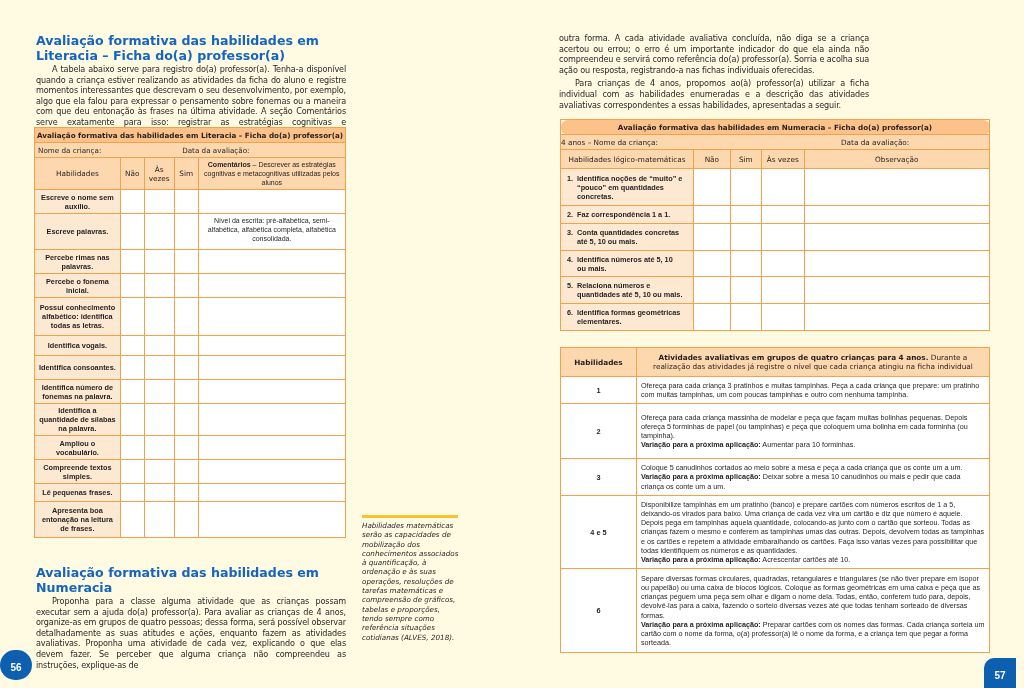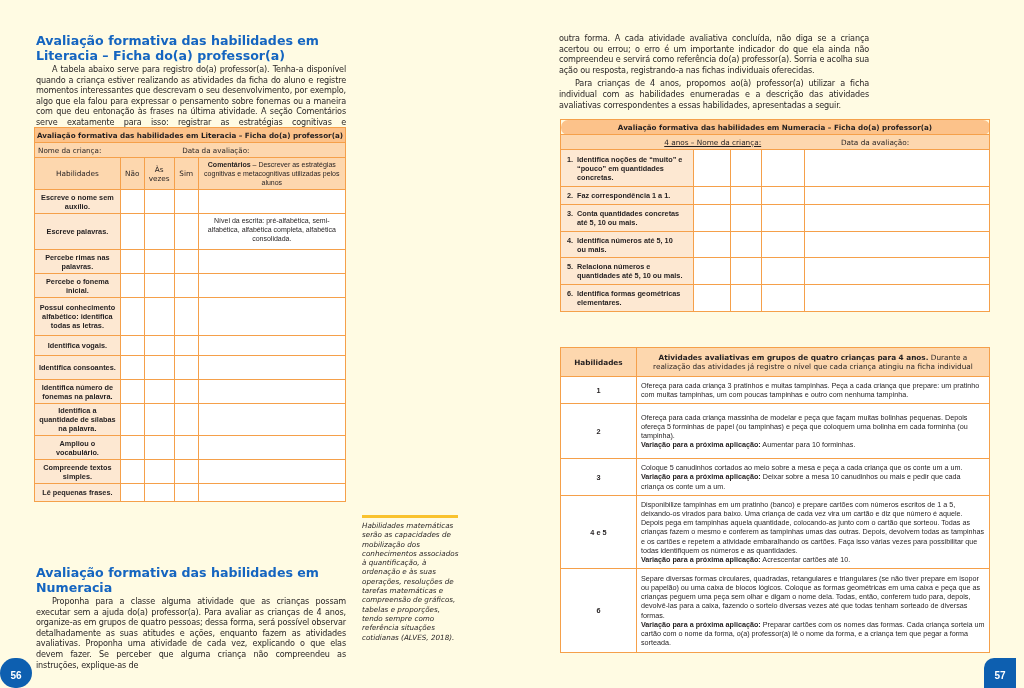--- a/index.html
+++ b/index.html
@@ -52,21 +52,21 @@
       position: absolute;
       width: 32px; height: 30px;
       background: #0d5fb0;
       color: #fff;
       font-family: "Liberation Sans", sans-serif;
       font-weight: bold;
       font-size: 10px;
       display: flex; align-items: center; justify-content: center;
       padding-top: 4px;
     }
-    .page-num.left { left: 0; bottom: 0; border-top-right-radius: 10px; border-radius: 15px; }
+    .page-num.left { left: 0; bottom: 8px; border-top-right-radius: 10px; border-radius: 15px; }
     .page-num.right { right: 8px; bottom: 0; border-top-left-radius: 10px; }
 
     .sidenote {
       position: absolute;
       left: 362px; top: 515px; width: 100px;
       font-family: "DejaVu Sans", sans-serif;
       font-style: italic;
       font-size: 7.2px;
       line-height: 9.3px;
       color: #231f20;
@@ -191,20 +191,27 @@
           <td class="empty-cell"></td>
           <td class="comment-cell"></td>
         </tr>
         <tr style="height: 18px;">
           <td class="skill-cell">Lê pequenas frases.</td>
           <td class="empty-cell"></td>
           <td class="empty-cell"></td>
           <td class="empty-cell"></td>
           <td class="comment-cell"></td>
         </tr>
+        <tr style="height: 36px;">
+          <td class="skill-cell">Apresenta boa entonação na leitura de frases.</td>
+          <td class="empty-cell"></td>
+          <td class="empty-cell"></td>
+          <td class="empty-cell"></td>
+          <td class="comment-cell"></td>
+        </tr>
       </tbody>
   </table>
 
   <div style="position:absolute; left:36px; top:566px; width:310px;">
     <h2 class="section-title">Avaliação formativa das habilidades em Numeracia</h2>
     <p class="body-text" style="margin-top:1px;">Proponha para a classe alguma atividade que as crianças possam executar sem a ajuda do(a) professor(a). Para avaliar as crianças de 4 anos, organize-as em grupos de quatro pessoas; dessa forma, será possível observar detalhadamente as suas atitudes e ações, enquanto fazem as atividades avaliativas. Proponha uma atividade de cada vez, explicando o que elas devem fazer. Se perceber que alguma criança não compreendeu as instruções, explique-as de</p>
   </div>
 
   <div class="sidenote">
     <div class="bar"></div>
@@ -226,22 +233,29 @@
         <col style="width:37px">
         <col style="width:31px">
         <col style="width:43px">
         <col style="width:186px">
     </colgroup>
     <tbody>
         <tr class="hdr-dark" style="height:15px">
       <td colspan="5" style="text-align:center; font-family:'DejaVu Sans',sans-serif; font-size:7.2px;border-radius:7px;">Avaliação formativa das habilidades em Numeracia – Ficha do(a) professor(a)</td>
     </tr>
     <tr class="hdr-light" style="height:15px; font-family:'DejaVu Sans',sans-serif;">
-      <td colspan="3" style="text-align:right; border-right:none;text-decoration:underline;">4 anos – Nome da criança:</td>
+      <td colspan="3" style="text-align:left; border-right:none;">4 anos – Nome da criança:</td>
       <td colspan="2" style="text-align:center; border-left:none;">Data da avaliação:</td>
+    </tr>
+    <tr class="hdr-light" style="height:19px; text-align:center; font-family:'DejaVu Sans',sans-serif;">
+      <td>Habilidades lógico-matemáticas</td>
+      <td>Não</td>
+      <td>Sim</td>
+      <td>Às vezes</td>
+      <td>Observação</td>
     </tr>
     </tbody>
       <tbody id="num-rows">
         <tr style="height: 37px;">
           <td class="num-skill"><span class="n">1.</span><span class="t">Identifica noções de “muito” e “pouco” em quantidades concretas.</span></td>
           <td class="empty-cell"></td>
           <td class="empty-cell"></td>
           <td class="empty-cell"></td>
           <td class="empty-cell"></td>
         </tr>

